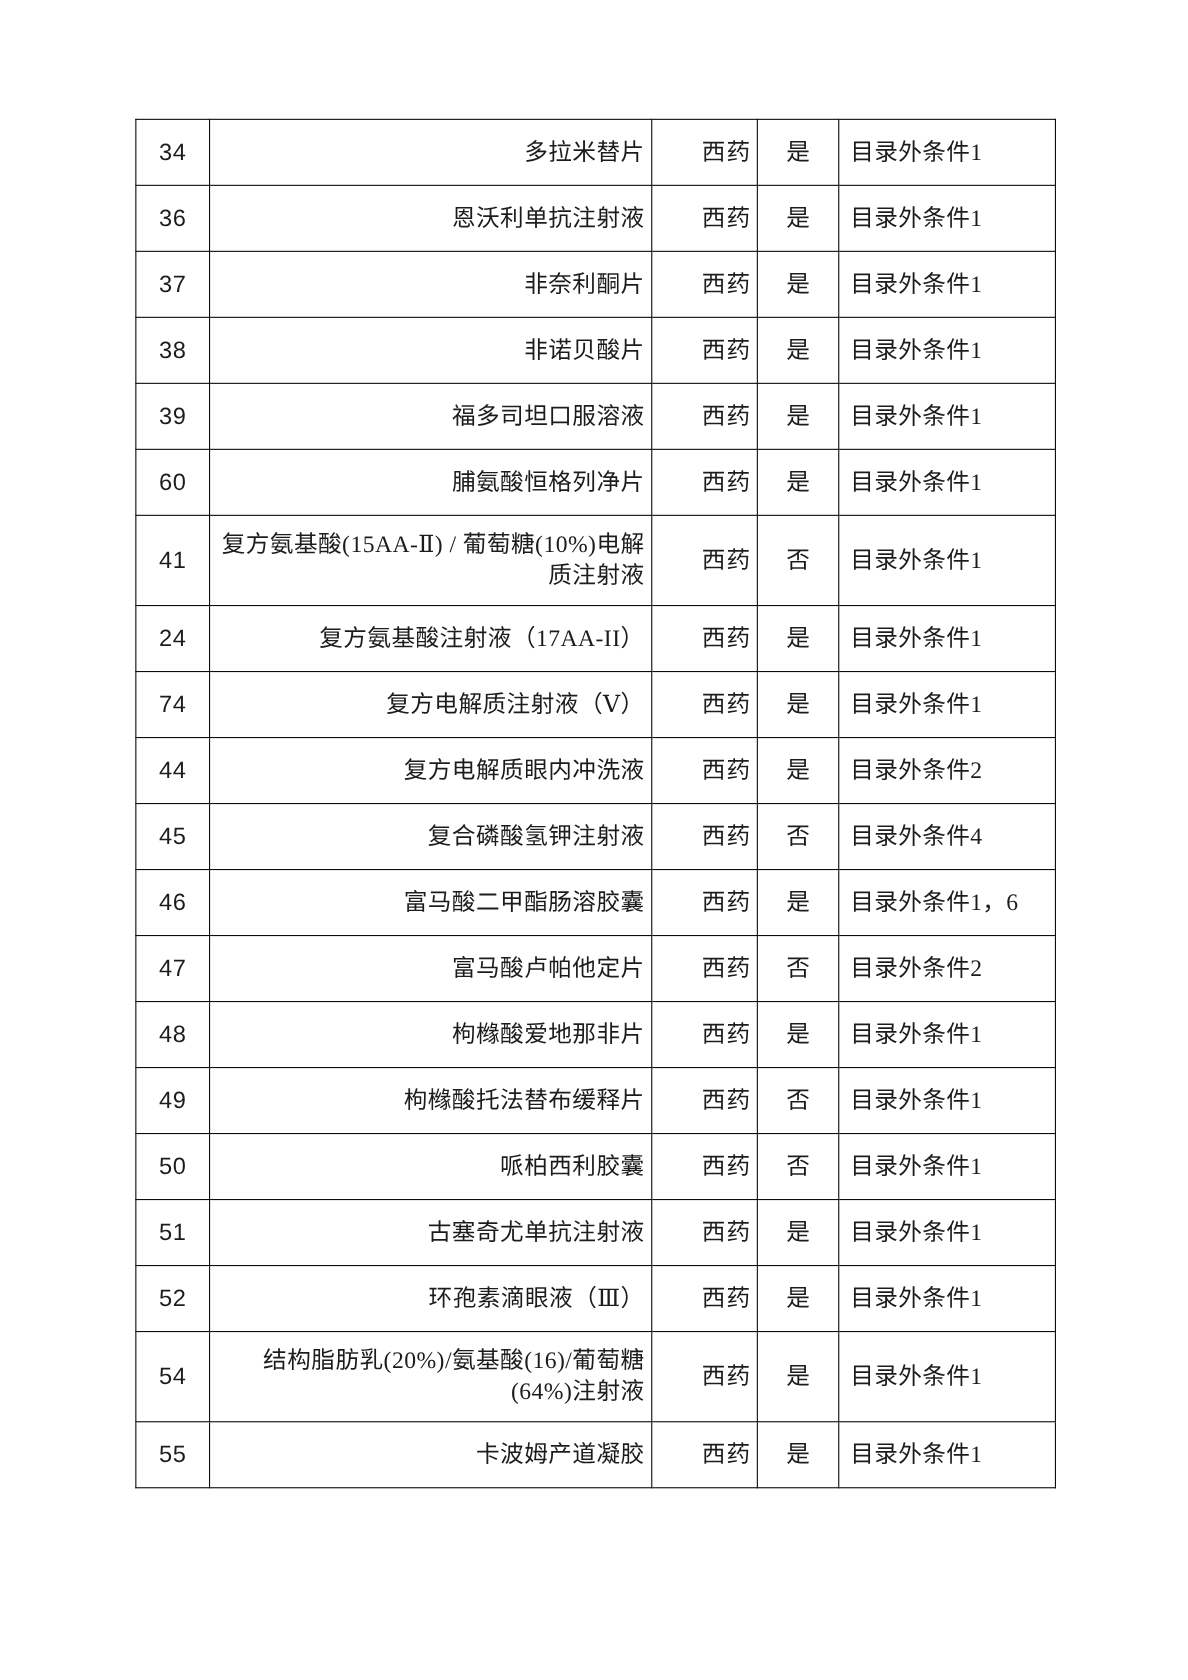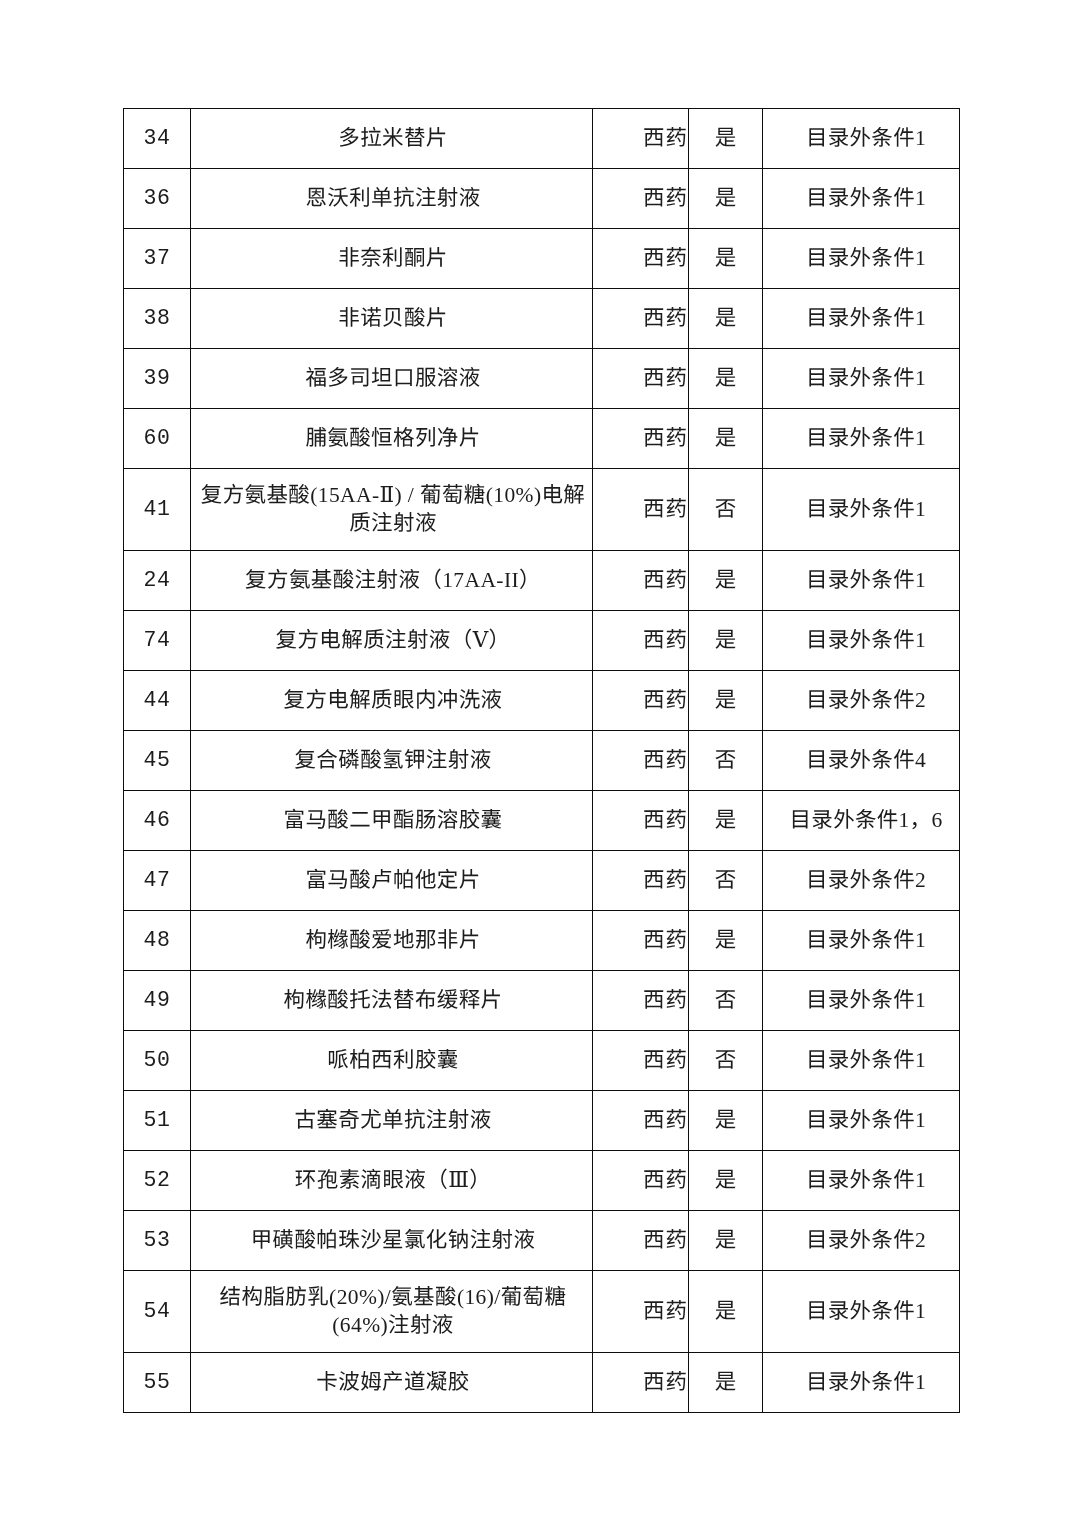--- a/index.html
+++ b/index.html
@@ -49,39 +49,39 @@
 
   
   col.c-idx   { width: 67px; }
   col.c-name  { width: 402px; }
   col.c-type  { width: 96px; }
   col.c-flag  { width: 74px; }
   col.c-cond  { width: 197px; }
 
   td.idx {
     text-align: center;
-    font-family: Liberation Mono, monospace;
+    font-family: Liberation Sans, sans-serif;
     letter-spacing: 0.5px;
   }
   td.name {
-    text-align: center;
+    text-align: right;
     padding-left: 9px;
     padding-right: 6px;
     letter-spacing: 0.4px;
   }
   td.type {
-    text-align: right;
+    text-align: center;
     letter-spacing: 1px;
     padding-left: 40px;
   }
   td.flag {
     text-align: center;
   }
   td.cond {
-    text-align: center;
+    text-align: left;
     padding-left: 10px;
     letter-spacing: 0.3px;
   }
 
   tr.tall td { height: 82px; }
   tr.tall td.name { line-height: 1.28; }
 </style>
 </head>
 <body>
 
@@ -214,27 +214,20 @@
           <td class="flag">是</td>
           <td class="cond">目录外条件1</td>
         </tr>
         <tr>
           <td class="idx">52</td>
           <td class="name">环孢素滴眼液（Ⅲ）</td>
           <td class="type">西药</td>
           <td class="flag">是</td>
           <td class="cond">目录外条件1</td>
         </tr>
-        <tr>
-          <td class="idx">53</td>
-          <td class="name">甲磺酸帕珠沙星氯化钠注射液</td>
-          <td class="type">西药</td>
-          <td class="flag">是</td>
-          <td class="cond">目录外条件2</td>
-        </tr>
         <tr class="tall">
           <td class="idx">54</td>
           <td class="name">结构脂肪乳(20%)/氨基酸(16)/葡萄糖(64%)注射液</td>
           <td class="type">西药</td>
           <td class="flag">是</td>
           <td class="cond">目录外条件1</td>
         </tr>
         <tr>
           <td class="idx">55</td>
           <td class="name">卡波姆产道凝胶</td>

